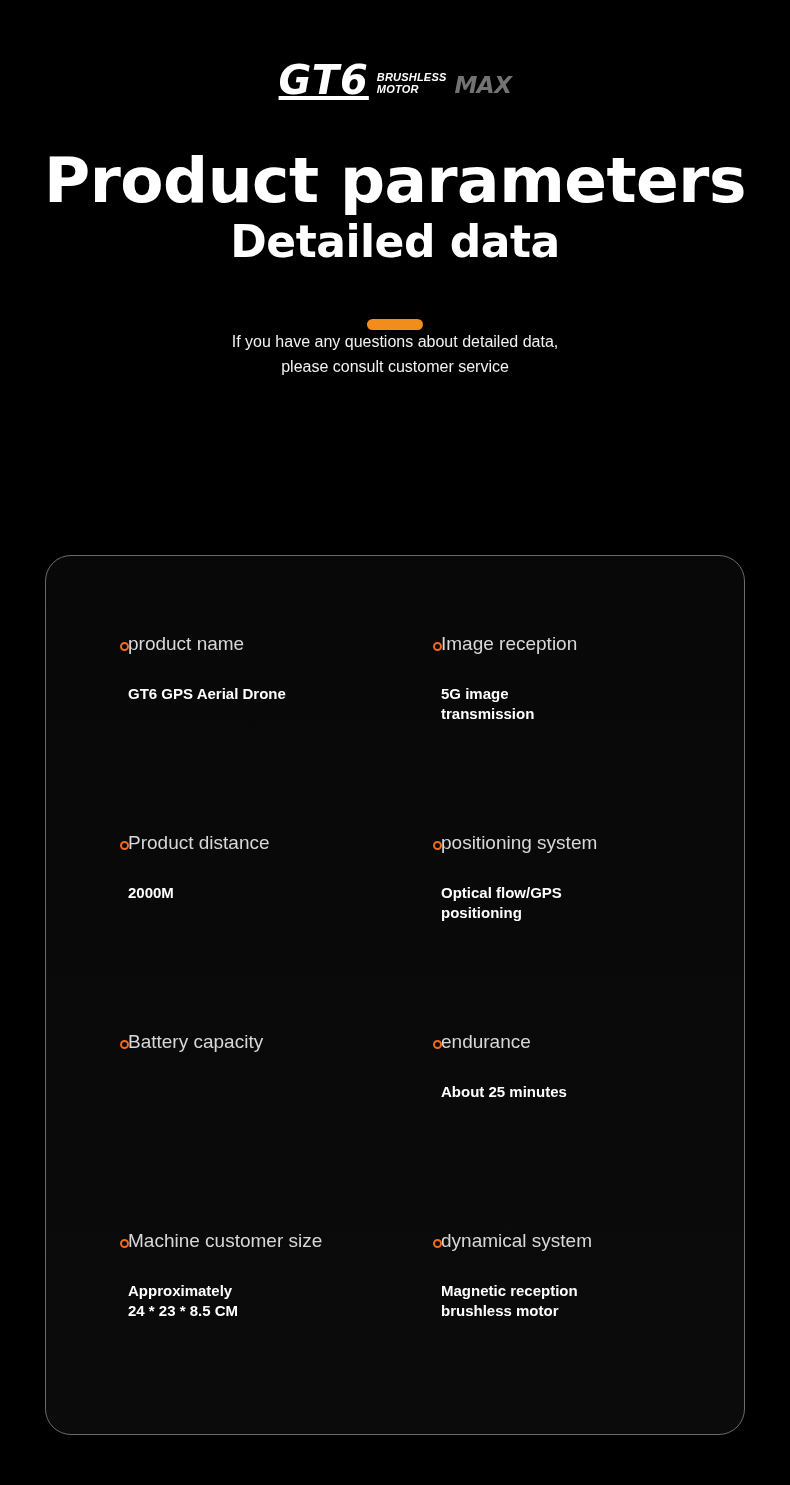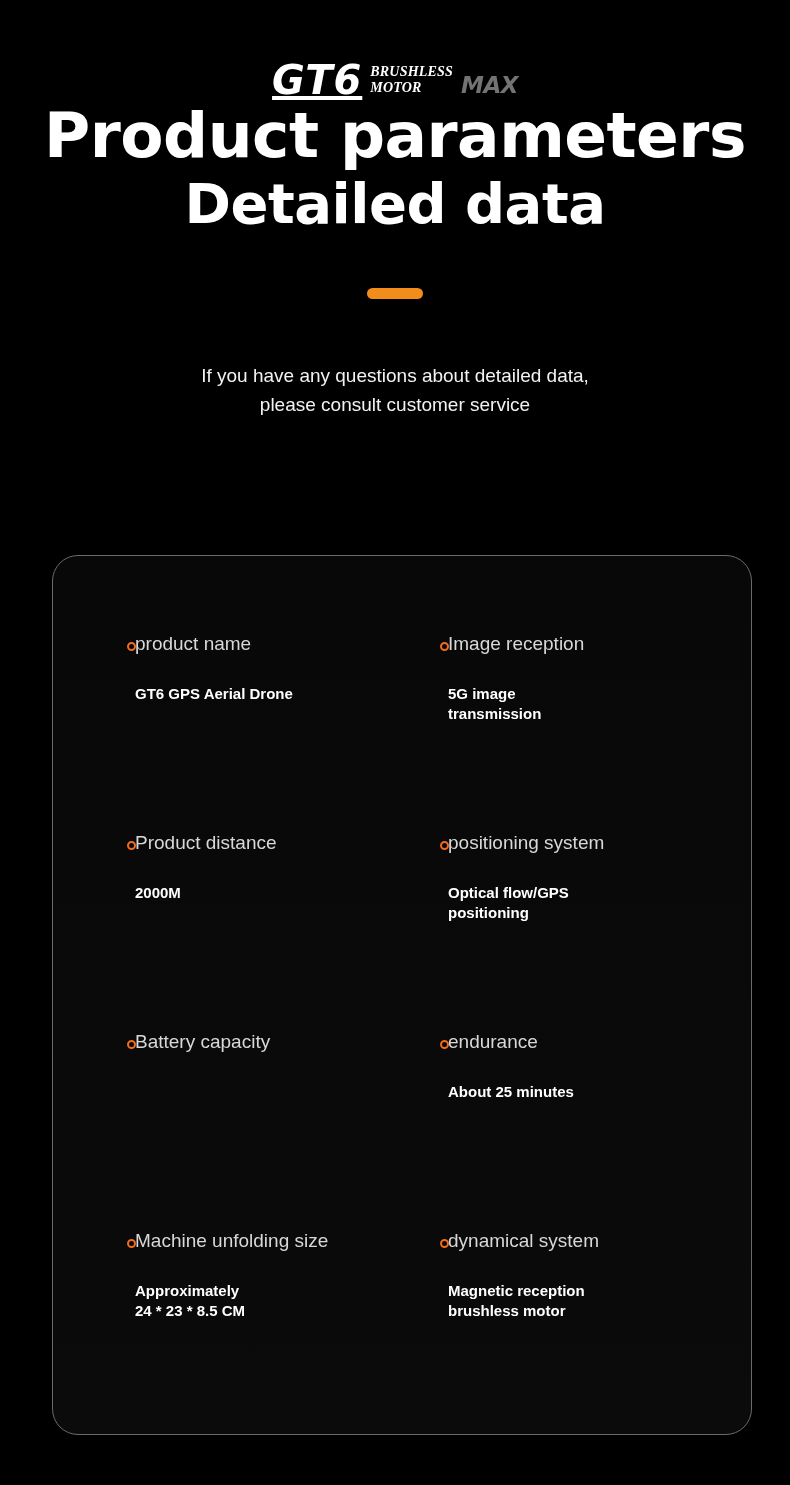--- a/index.html
+++ b/index.html
@@ -28,22 +28,22 @@
     font-family: "DejaVu Sans", sans-serif;
     font-size: 40px;
     font-weight: bold;
     font-style: italic;
     letter-spacing: 1px;
     line-height: 1;
     color: #ffffff;
     text-decoration: underline;
   }
   .logo-sub {
-    font-family: Liberation Serif, serif;
-    font-size: 14px;
+    font-family: Liberation Sans, sans-serif;
+    font-size: 11px;
     font-style: italic;
     font-weight: bold;
     line-height: 1.15;
     letter-spacing: 0.2px;
     padding-bottom: 4px;
     color: #ffffff;
   }
   .logo-max {
     font-family: "DejaVu Sans", sans-serif;
     font-size: 23px;
@@ -51,56 +51,56 @@
     font-style: italic;
     line-height: 1;
     padding-bottom: 3px;
     letter-spacing: -0.5px;
     color: #737373;
   }
 
   
   .headline {
     text-align: center;
+    margin-top: 45px;
     font-family: "DejaVu Sans", sans-serif;
     font-size: 63px;
     font-weight: bold;
     line-height: 1.14;
     letter-spacing: -0.5px;
     color: #ffffff;
   }
-  .headline .l2 { font-size: 56px; }
+  .headline .l2 { font-size: 44px; }
 
   
   .divider-wrap {
     display: flex;
     justify-content: center;
     margin-top: 52px;
   }
   .divider {
     width: 56px;
     height: 11px;
     border-radius: 6px;
     background: #f28c1a;
   }
 
   
   .subtitle {
     text-align: center;
-    margin-top: 62px;
-    font-size: 19px;
+    font-size: 16px;
     line-height: 1.55;
     color: #f2f2f2;
     font-family: "Liberation Sans", sans-serif;
   }
 
   
   .card {
     position: absolute;
-    left: 52px;
+    left: 45px;
     top: 555px;
     width: 700px;
     height: 880px;
     border: 1px solid #6a6a6a;
     border-radius: 26px;
     box-sizing: border-box;
     background: linear-gradient(180deg, #080808 0%, #0b0b0b 100%);
   }
   .grid {
     padding: 78px 36px 0 36px;
@@ -201,21 +201,21 @@
     </div>
 
     <div class="cell right">
       <span class="bullet"></span>
       <div class="spec-label">endurance</div>
       <div class="spec-value">About 25 minutes</div>
     </div>
 
     <div class="cell">
       <span class="bullet"></span>
-      <div class="spec-label">Machine unfolding size</div>
+      <div class="spec-label">Machine customer size</div>
       <div class="spec-value">Approximately
 24 * 23 * 8.5 CM</div>
     </div>
 
     <div class="cell right">
       <span class="bullet"></span>
       <div class="spec-label">dynamical system</div>
       <div class="spec-value">Magnetic reception
 brushless motor</div>
     </div>

